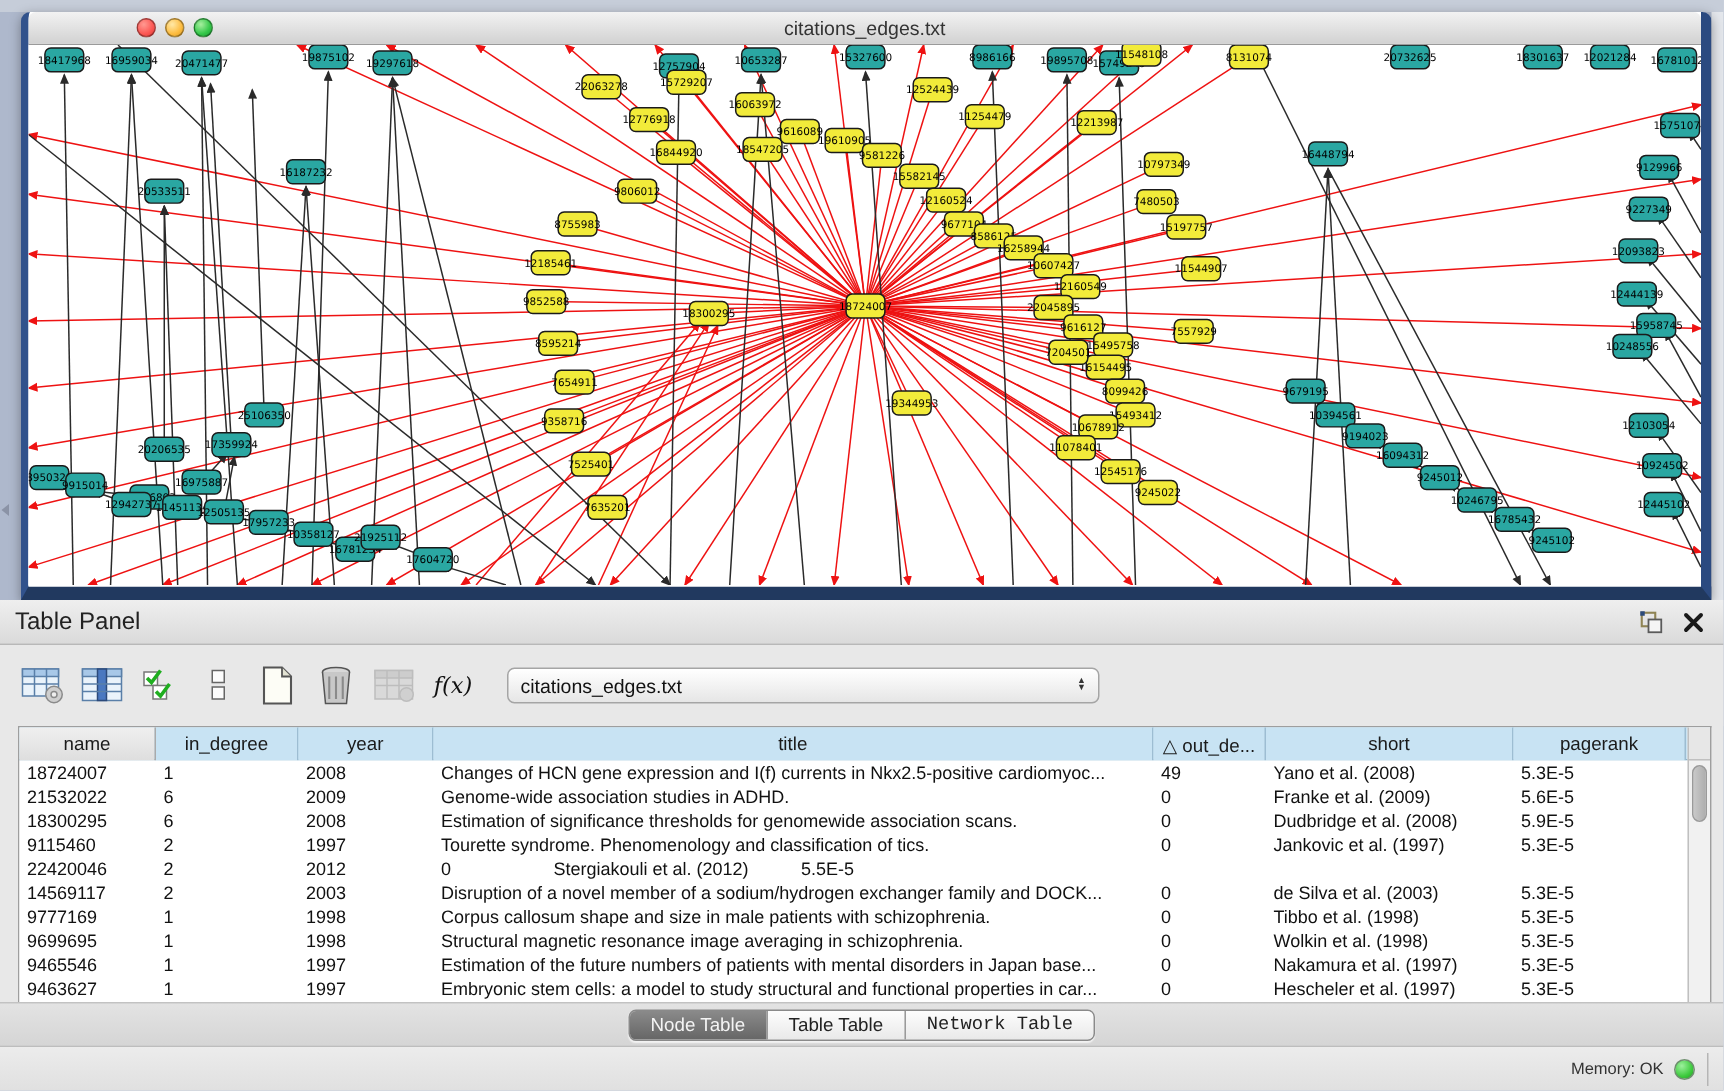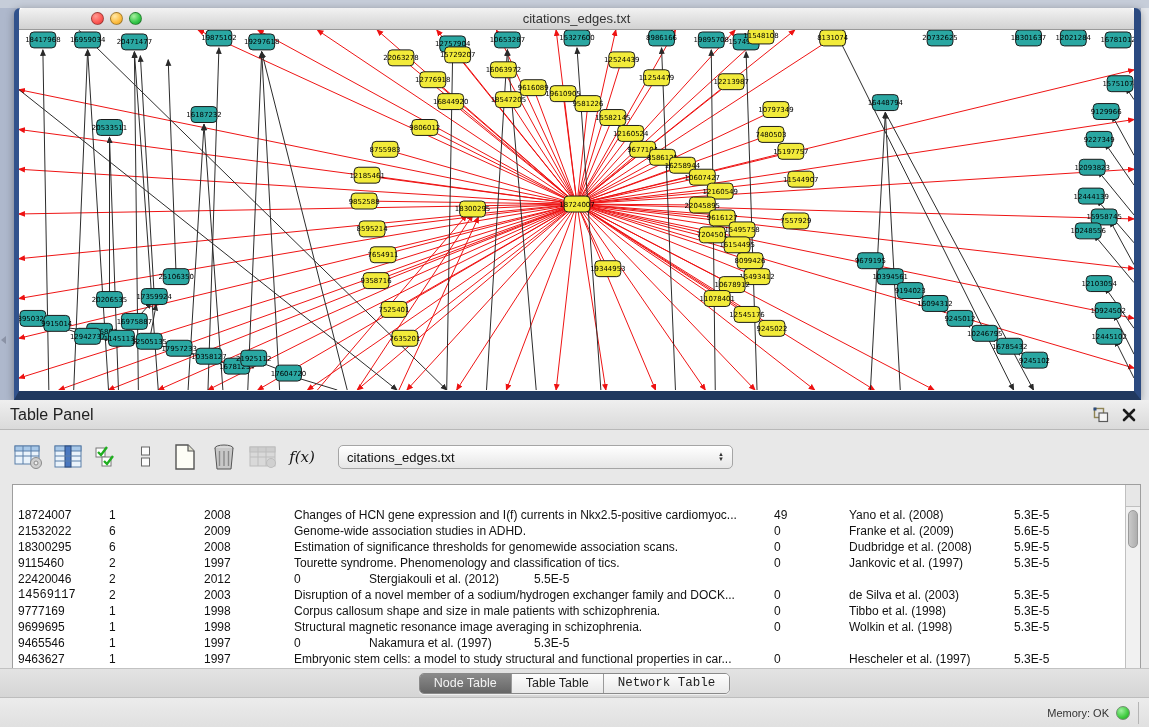--- a/index.html
+++ b/index.html
@@ -734,20 +734,29 @@
       <div class="combo">
         <span class="val">citations_edges.txt</span>
         <span class="arrows">
             <span>▲</span>
             <span>▼</span>
           </span>
       </div>
     </div>
 
     <div class="table-wrap">
+      <div class="thead">
+          <div class="th first" style="width: 91px;">name</div>
+          <div class="th" style="width: 95px;">in_degree</div>
+          <div class="th" style="width: 90px;">year</div>
+          <div class="th" style="width: 480px;">title</div>
+          <div class="th" style="width: 75px;">△ out_de...</div>
+          <div class="th" style="width: 165px;">short</div>
+          <div class="th" style="width: 115px;">pagerank</div>
+        </div>
       <div class="tbody">
           <div class="tr">
             <div class="td" style="width: 91px;">18724007</div>
             <div class="td" style="width: 95px;">1</div>
             <div class="td" style="width: 90px;">2008</div>
             <div class="td" style="width: 480px;">Changes of HCN gene expression and I(f) currents in Nkx2.5-positive cardiomyoc...</div>
             <div class="td" style="width: 75px;">49</div>
             <div class="td" style="width: 165px;">Yano et al. (2008)</div>
             <div class="td" style="width: 115px;">5.3E-5</div>
           </div>
@@ -780,21 +789,21 @@
           </div>
           <div class="tr">
             <div class="td" style="width: 91px;">22420046</div>
             <div class="td" style="width: 95px;">2</div>
             <div class="td" style="width: 90px;">2012</div>
             <div class="td" style="width: 75px;">0</div>
             <div class="td" style="width: 165px;">Stergiakouli et al. (2012)</div>
             <div class="td" style="width: 115px;">5.5E-5</div>
           </div>
           <div class="tr">
-            <div class="td" style="width: 91px; font-family: Liberation Mono, monospace;">14569117</div>
+            <div class="td" style="width: 91px;">14569117</div>
             <div class="td" style="width: 95px;">2</div>
             <div class="td" style="width: 90px;">2003</div>
             <div class="td" style="width: 480px;">Disruption of a novel member of a sodium/hydrogen exchanger family and DOCK...</div>
             <div class="td" style="width: 75px;">0</div>
             <div class="td" style="width: 165px;">de Silva et al. (2003)</div>
             <div class="td" style="width: 115px;">5.3E-5</div>
           </div>
           <div class="tr">
             <div class="td" style="width: 91px;">9777169</div>
             <div class="td" style="width: 95px;">1</div>
@@ -810,20 +819,21 @@
             <div class="td" style="width: 90px;">1998</div>
             <div class="td" style="width: 480px;">Structural magnetic resonance image averaging in schizophrenia.</div>
             <div class="td" style="width: 75px;">0</div>
             <div class="td" style="width: 165px;">Wolkin et al. (1998)</div>
             <div class="td" style="width: 115px;">5.3E-5</div>
           </div>
           <div class="tr">
             <div class="td" style="width: 91px;">9465546</div>
             <div class="td" style="width: 95px;">1</div>
             <div class="td" style="width: 90px;">1997</div>
+            <div class="td" style="width: 480px;">Estimation of the future numbers of patients with mental disorders in Japan base...</div>
             <div class="td" style="width: 75px;">0</div>
             <div class="td" style="width: 165px;">Nakamura et al. (1997)</div>
             <div class="td" style="width: 115px;">5.3E-5</div>
           </div>
           <div class="tr">
             <div class="td" style="width: 91px;">9463627</div>
             <div class="td" style="width: 95px;">1</div>
             <div class="td" style="width: 90px;">1997</div>
             <div class="td" style="width: 480px;">Embryonic stem cells: a model to study structural and functional properties in car...</div>
             <div class="td" style="width: 75px;">0</div>

